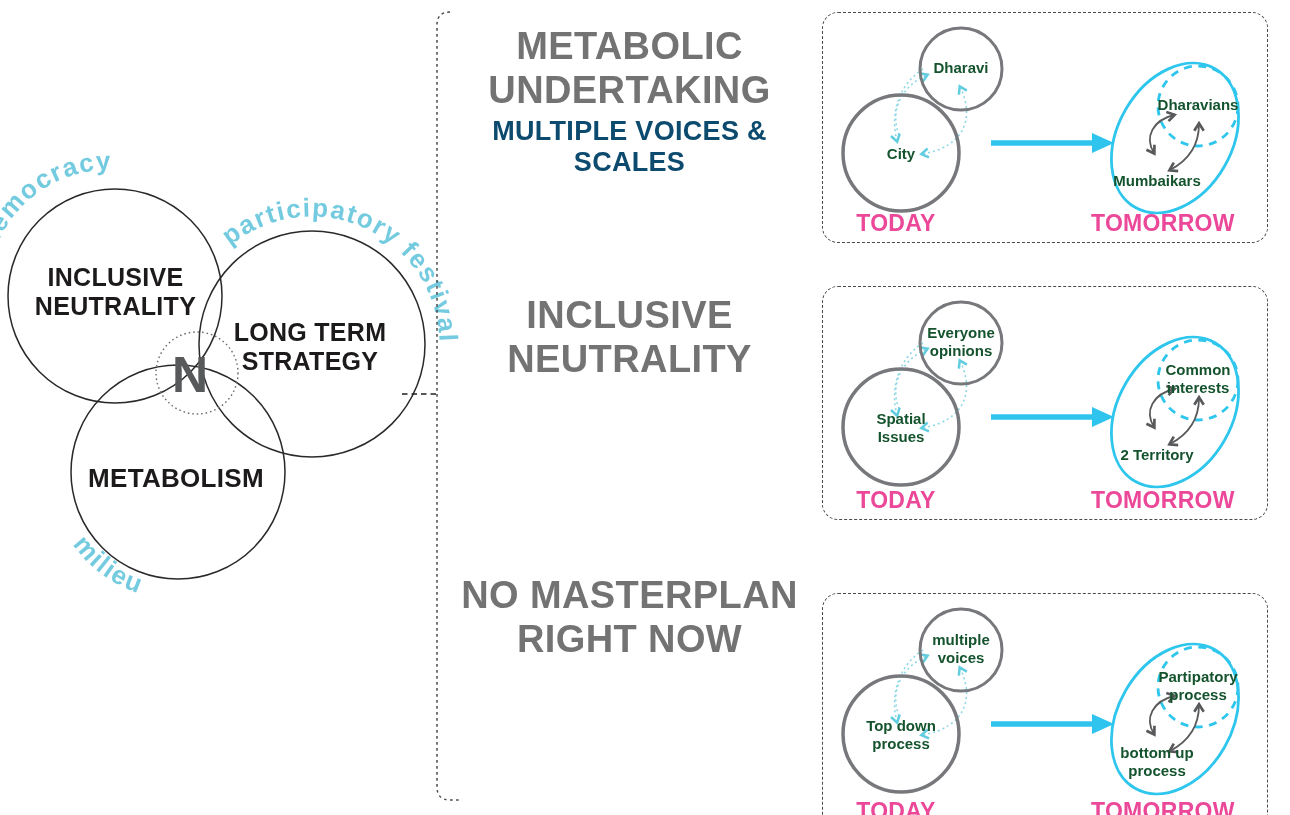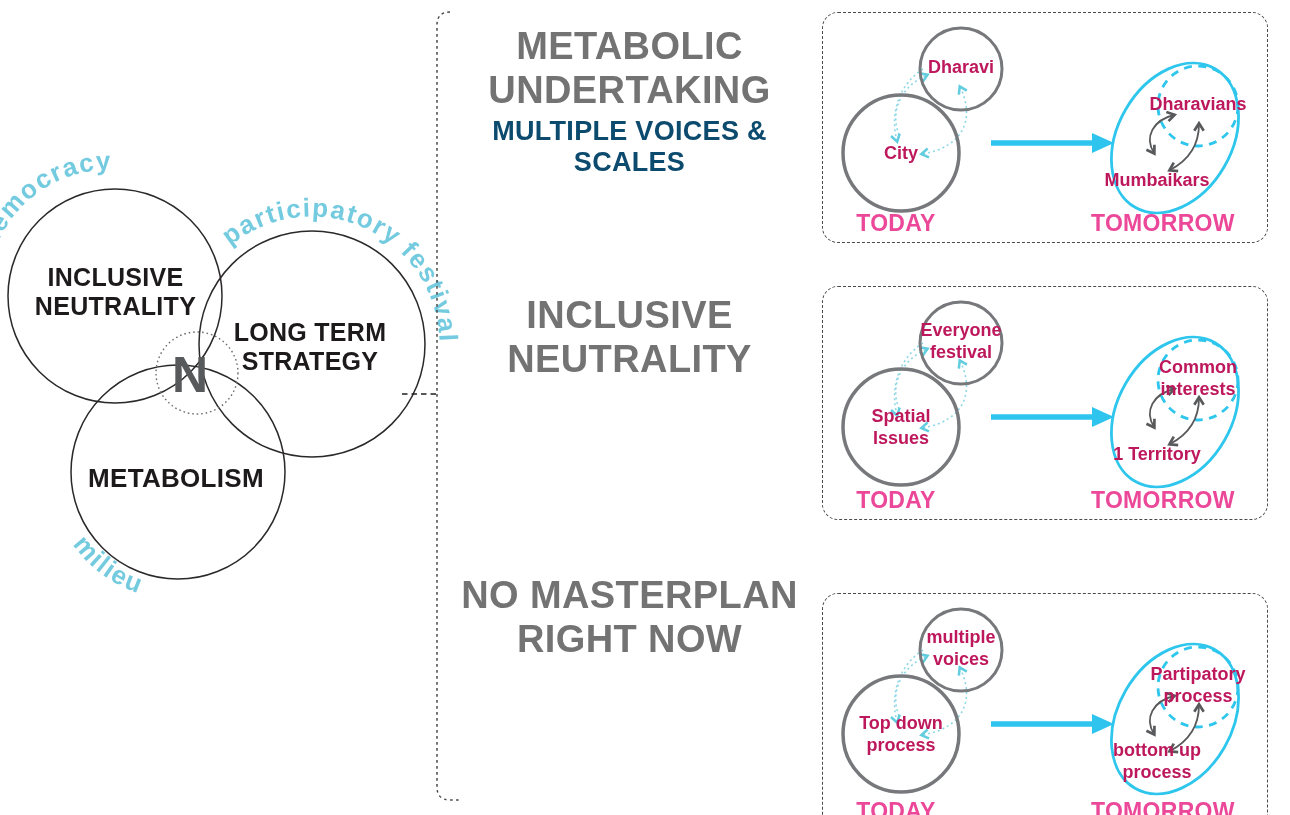--- a/index.html
+++ b/index.html
@@ -37,21 +37,21 @@
   .panel-svg{position:absolute;left:0;top:0;}
   .gcircle{fill:none;stroke:#77787b;stroke-width:3px;}
   .gcircle.big{stroke-width:3.5px;}
   .dotarrow{fill:none;stroke:#8ed7e5;stroke-width:1.6px;stroke-dasharray:2 3;}
   .bigarrow-line{stroke:#2ec4ee;stroke-width:5.5px;}
   .bigarrow-head{fill:#2ec4ee;}
   .cellipse{fill:none;stroke:#2ec6ed;stroke-width:2.8px;}
   .cdashed{fill:none;stroke:#2ec6ed;stroke-width:2.8px;stroke-dasharray:8 6.5;}
   .garrow{fill:none;stroke:#58595b;stroke-width:1.8px;}
   .plabel{position:absolute;display:flex;align-items:center;justify-content:center;
-          text-align:center;font-size:18px;font-weight:700;color:#be185d;
+          text-align:center;font-size:15px;font-weight:700;color:#14532d;
           line-height:1.2;white-space:pre-line;width:90px;height:40px;}
   .small-label{left:93px;top:35px;}
   .big-label{left:33px;top:121px;}
   .dashed-label{left:330px;top:72px;}
   .outer-label{left:289px;top:148px;}
   .time-label{position:absolute;bottom:5px;width:140px;text-align:center;
               font-size:23px;font-weight:800;color:#ec4899;letter-spacing:0.3px;}
   .time-label.today{left:3px;}
   .time-label.tomorrow{left:268px;}
 </style>
@@ -143,26 +143,26 @@
         <line class="bigarrow-line" x1="168" y1="130" x2="272" y2="130"></line>
         <polygon class="bigarrow-head" points="269,120 291,130 269,140"></polygon>
         <g transform="translate(352,125) rotate(30)">
           <ellipse class="cellipse" rx="57" ry="80"></ellipse>
         </g>
         <circle class="cdashed" cx="375" cy="93" r="40"></circle>
         <path class="garrow" d="M 331 140 C 321 124, 330 107, 351 102" marker-start="url(#mg)" marker-end="url(#mg)"></path>
         <path class="garrow" d="M 376 111 C 376 132, 366 147, 347 157" marker-start="url(#mg)" marker-end="url(#mg)"></path>
       </svg>
       <div class="plabel small-label">Everyone
-festival</div>
+opinions</div>
       <div class="plabel big-label">Spatial
 Issues</div>
       <div class="plabel dashed-label">Common
 interests</div>
-      <div class="plabel outer-label">1 Territory</div>
+      <div class="plabel outer-label">2 Territory</div>
       <div class="time-label today">TODAY</div>
       <div class="time-label tomorrow">TOMORROW</div>
     </div>
 
     <div class="panel-heading pos p2">
       <div class="panel-title">NO MASTERPLAN
 RIGHT NOW</div>
     </div>
     <div class="panel-box pos p2">
       <svg class="panel-svg" width="446" height="238" viewBox="0 0 446 238">

